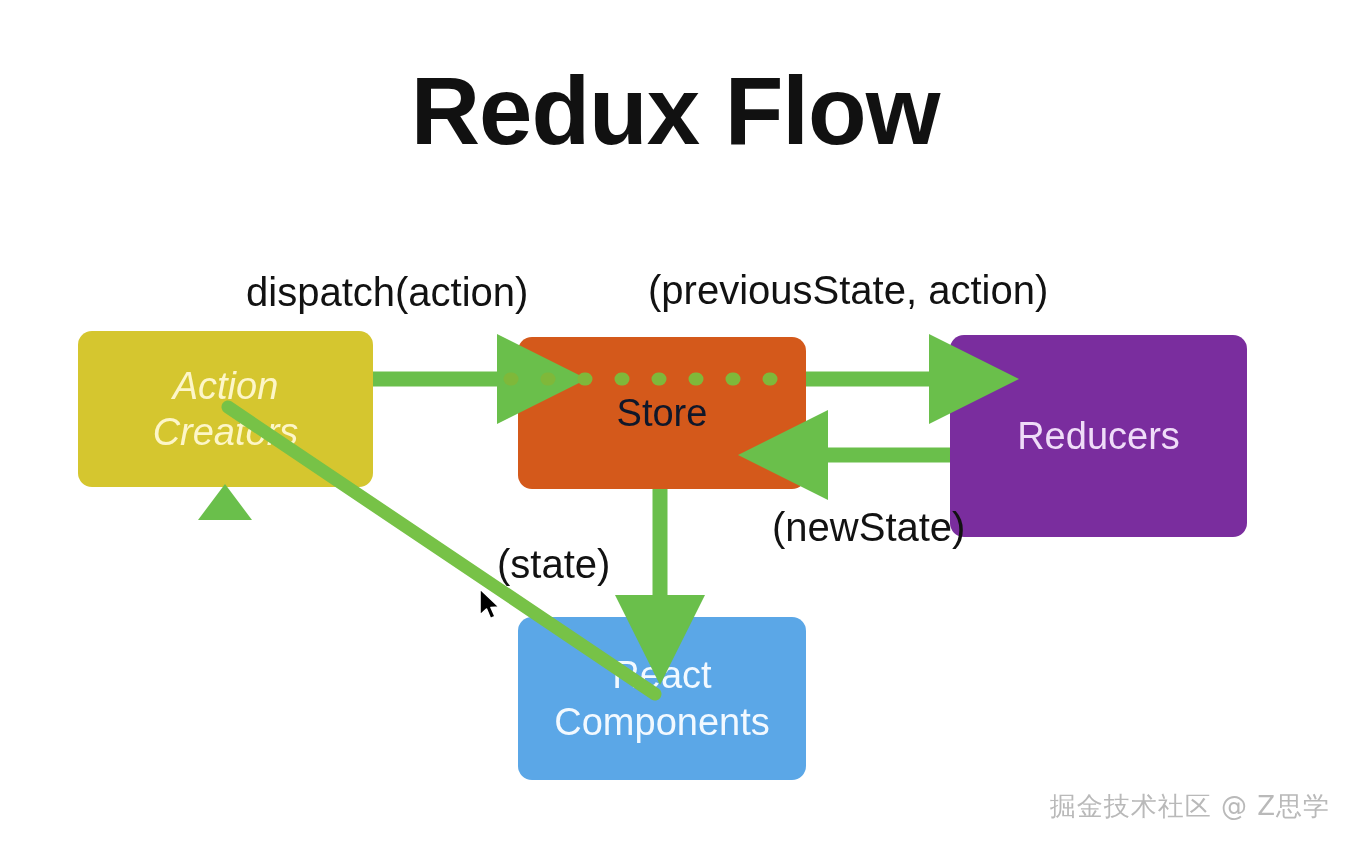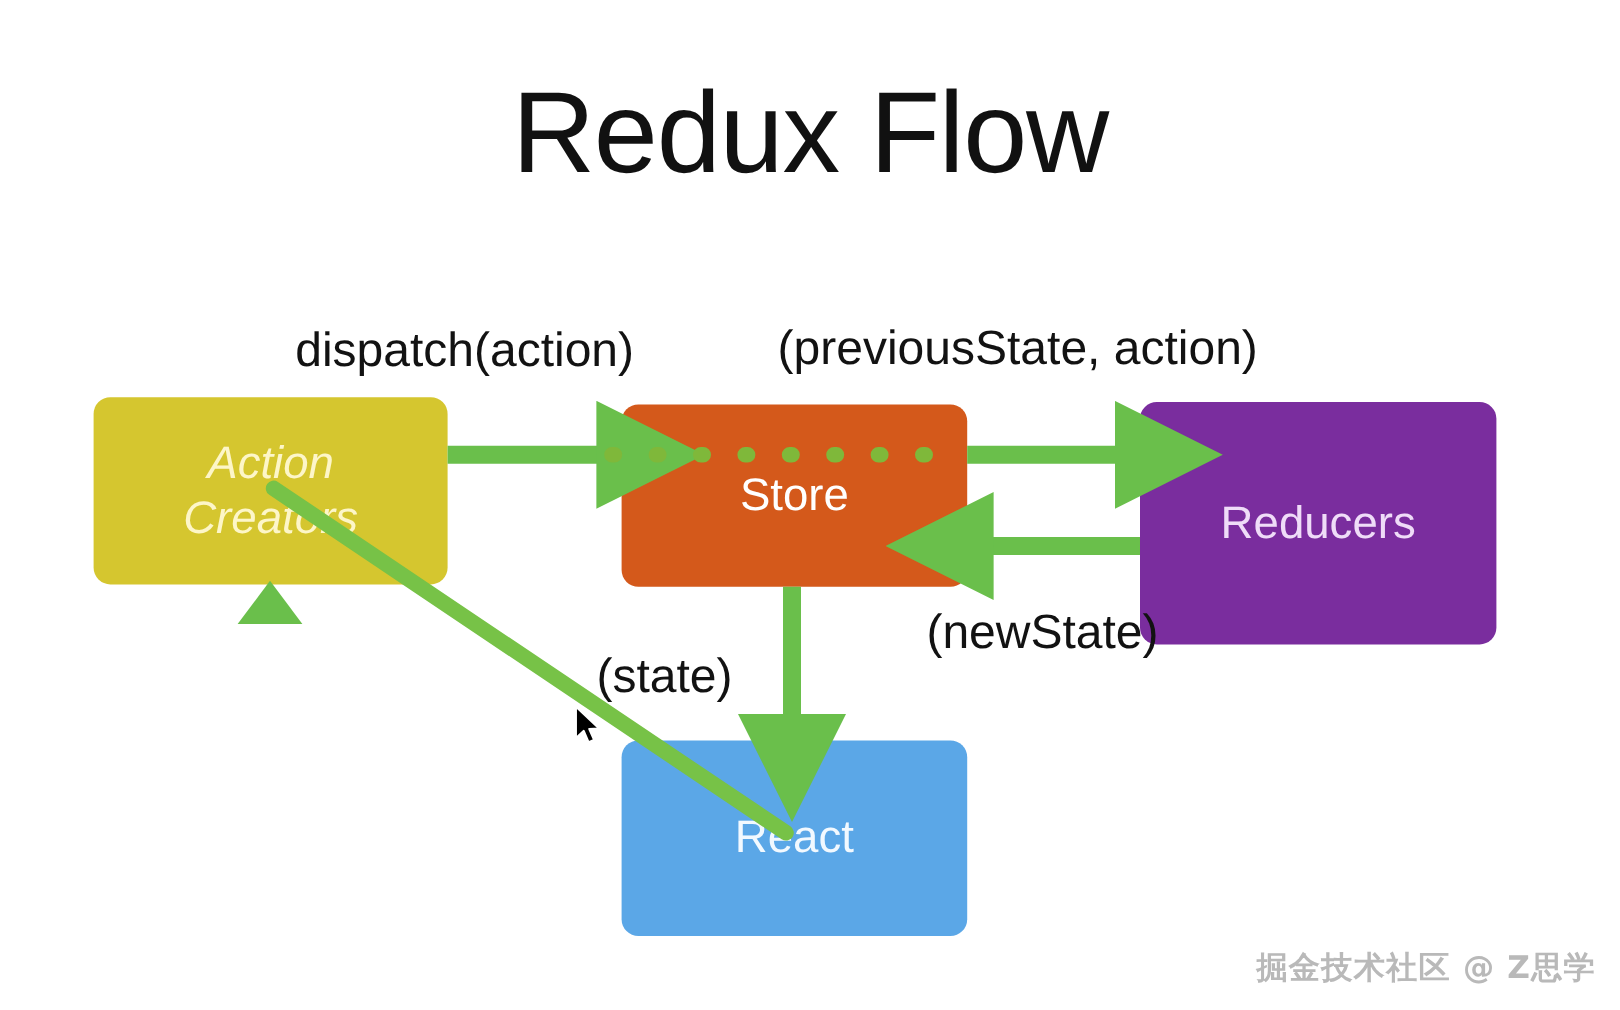--- a/index.html
+++ b/index.html
@@ -17,21 +17,21 @@
   }
 
   
   #title {
     position: absolute;
     left: 0;
     top: 58px;
     width: 1350px;
     text-align: center;
     font-size: 96px;
-    font-weight: 400;
+    font-weight: 700;
     letter-spacing: -1px;
     color: #111111;
     line-height: 1.1;
     white-space: nowrap;
   }
 
   
   .node {
     position: absolute;
     border-radius: 14px;
@@ -46,21 +46,21 @@
   }
   #node-action {
     left: 78px;  top: 331px;  width: 295px; height: 156px;
     background: #d5c62f;
     color: #fdf6c8;
     font-style: italic;
   }
   #node-store {
     left: 518px; top: 337px;  width: 288px; height: 152px;
     background: #d4591b;
-    color: #ffffff;
+    color: #0f172a;
   }
   #node-reducers {
     left: 950px; top: 335px;  width: 297px; height: 202px;
     background: #7a2d9e;
     color: #efdcf8;
   }
   #node-react {
     left: 518px; top: 617px;  width: 288px; height: 163px;
     background: #5ba7e7;
     color: #f2f9ff;
@@ -95,21 +95,20 @@
   #watermark {
     position: absolute;
     right: 20px;
     bottom: 18px;
     font-size: 26px;
     color: #b9b9b9;
     letter-spacing: 1px;
     white-space: nowrap;
     z-index: 7;
     font-family: "DejaVu Sans", sans-serif;
-    font-weight: bold;
   }
 
   
   #cursor {
     position: absolute;
     left: 478px;
     top: 588px;
     width: 26px;
     height: 36px;
     z-index: 9;
@@ -171,20 +170,21 @@
 
   <div class="node" id="node-reducers">
     <div>
       <span class="label">Reducers</span>
     </div>
   </div>
 
   <div class="node" id="node-react">
     <div>
       <span class="label">React</span>
+      <span class="label">Components</span>
     </div>
   </div>
 
   <svg id="arrows-over" style="position:absolute;left:0;top:0;pointer-events:none;" viewBox="0 0 1350 842" width="1350" height="842">
 
     <g>
       <line x1="510" y1="379" x2="800" y2="379" stroke="#7fb83a" stroke-width="13" stroke-linecap="round" stroke-dasharray="2 35"></line>
     </g>
 
     <g>

